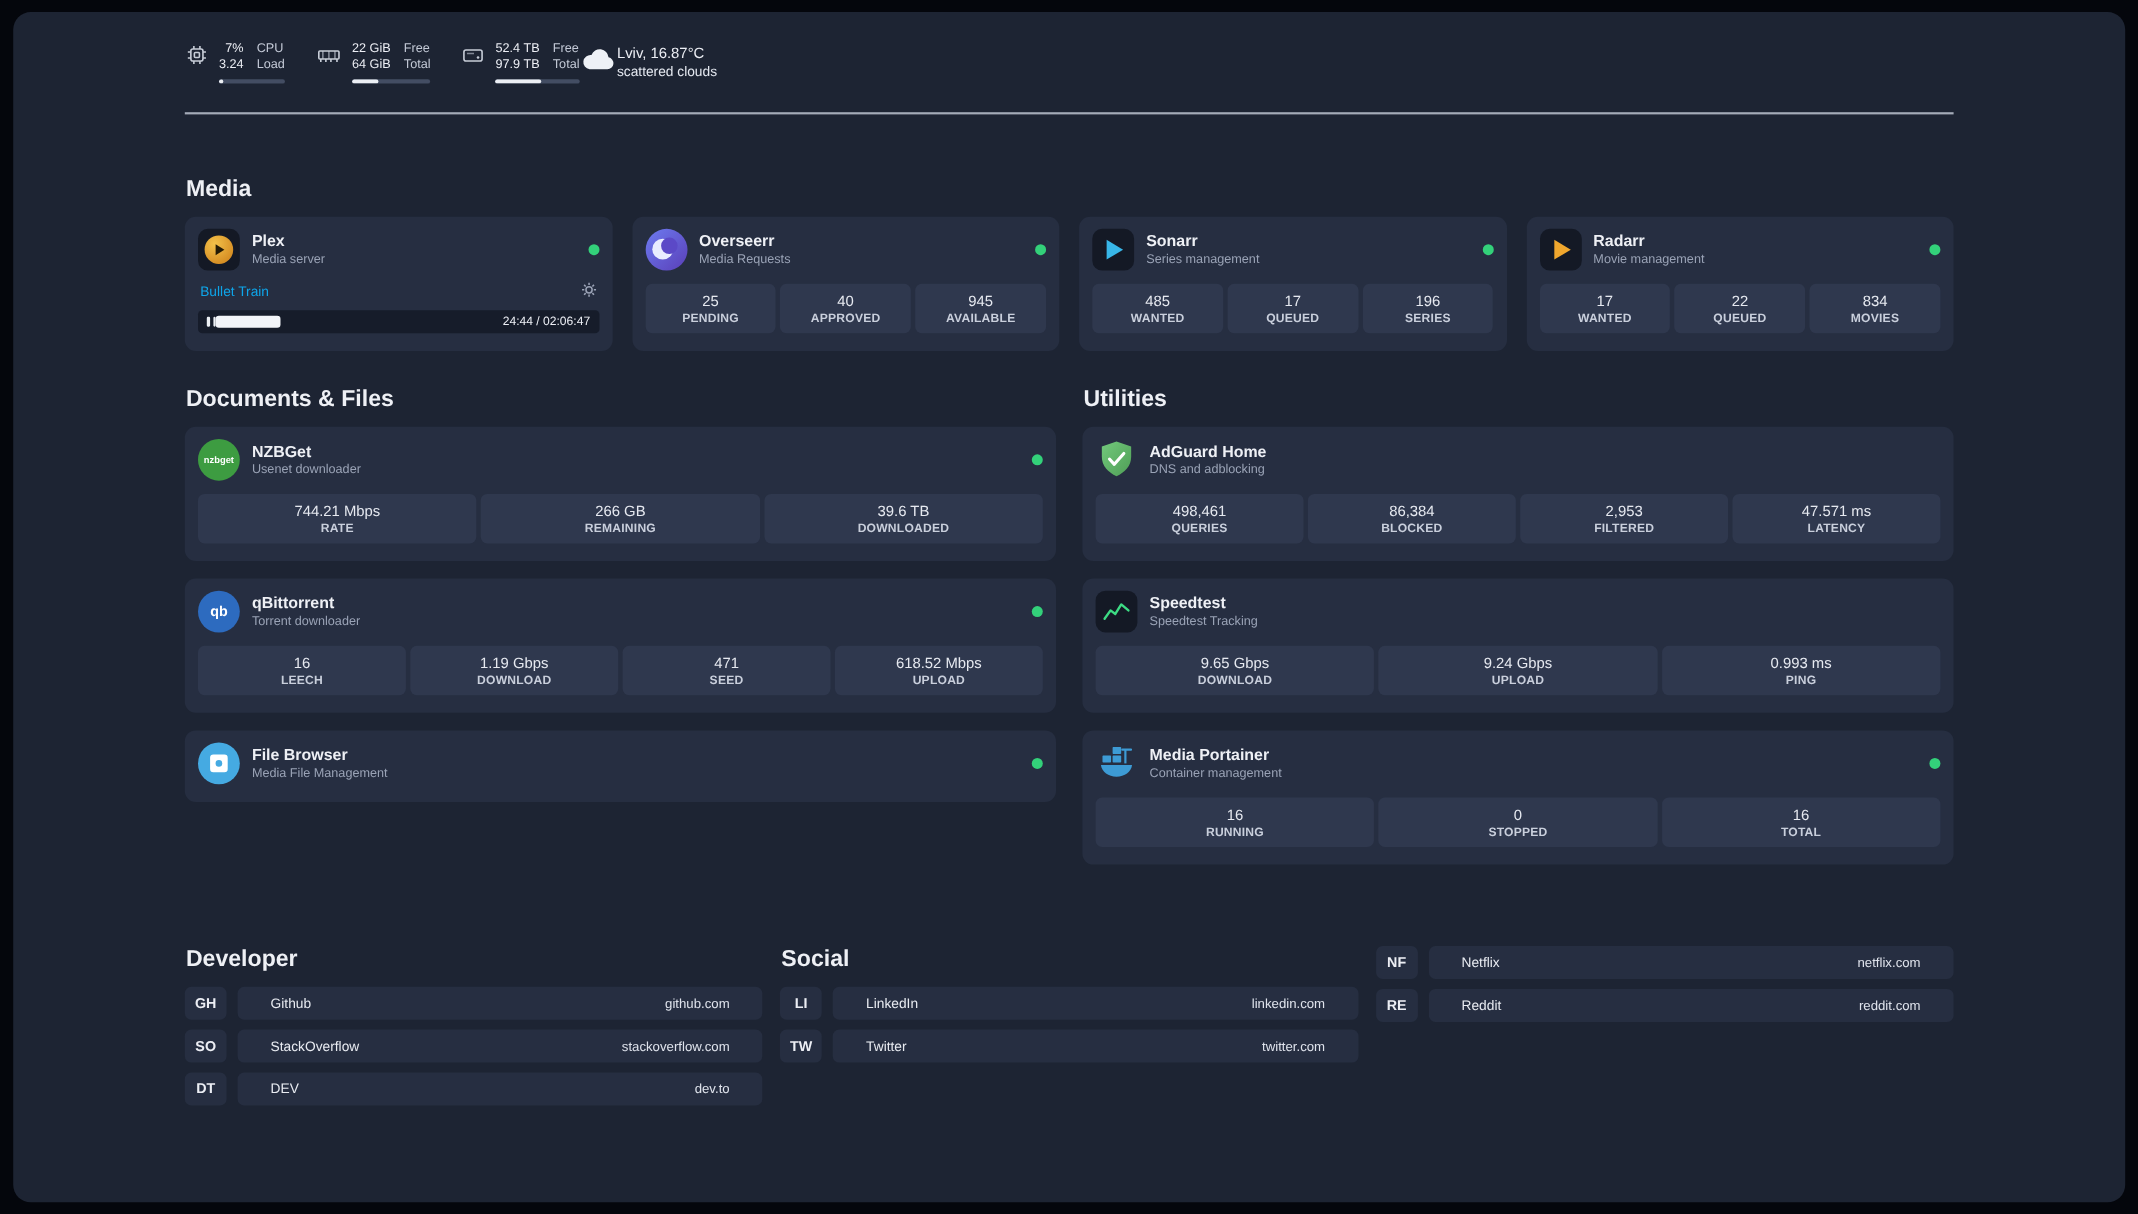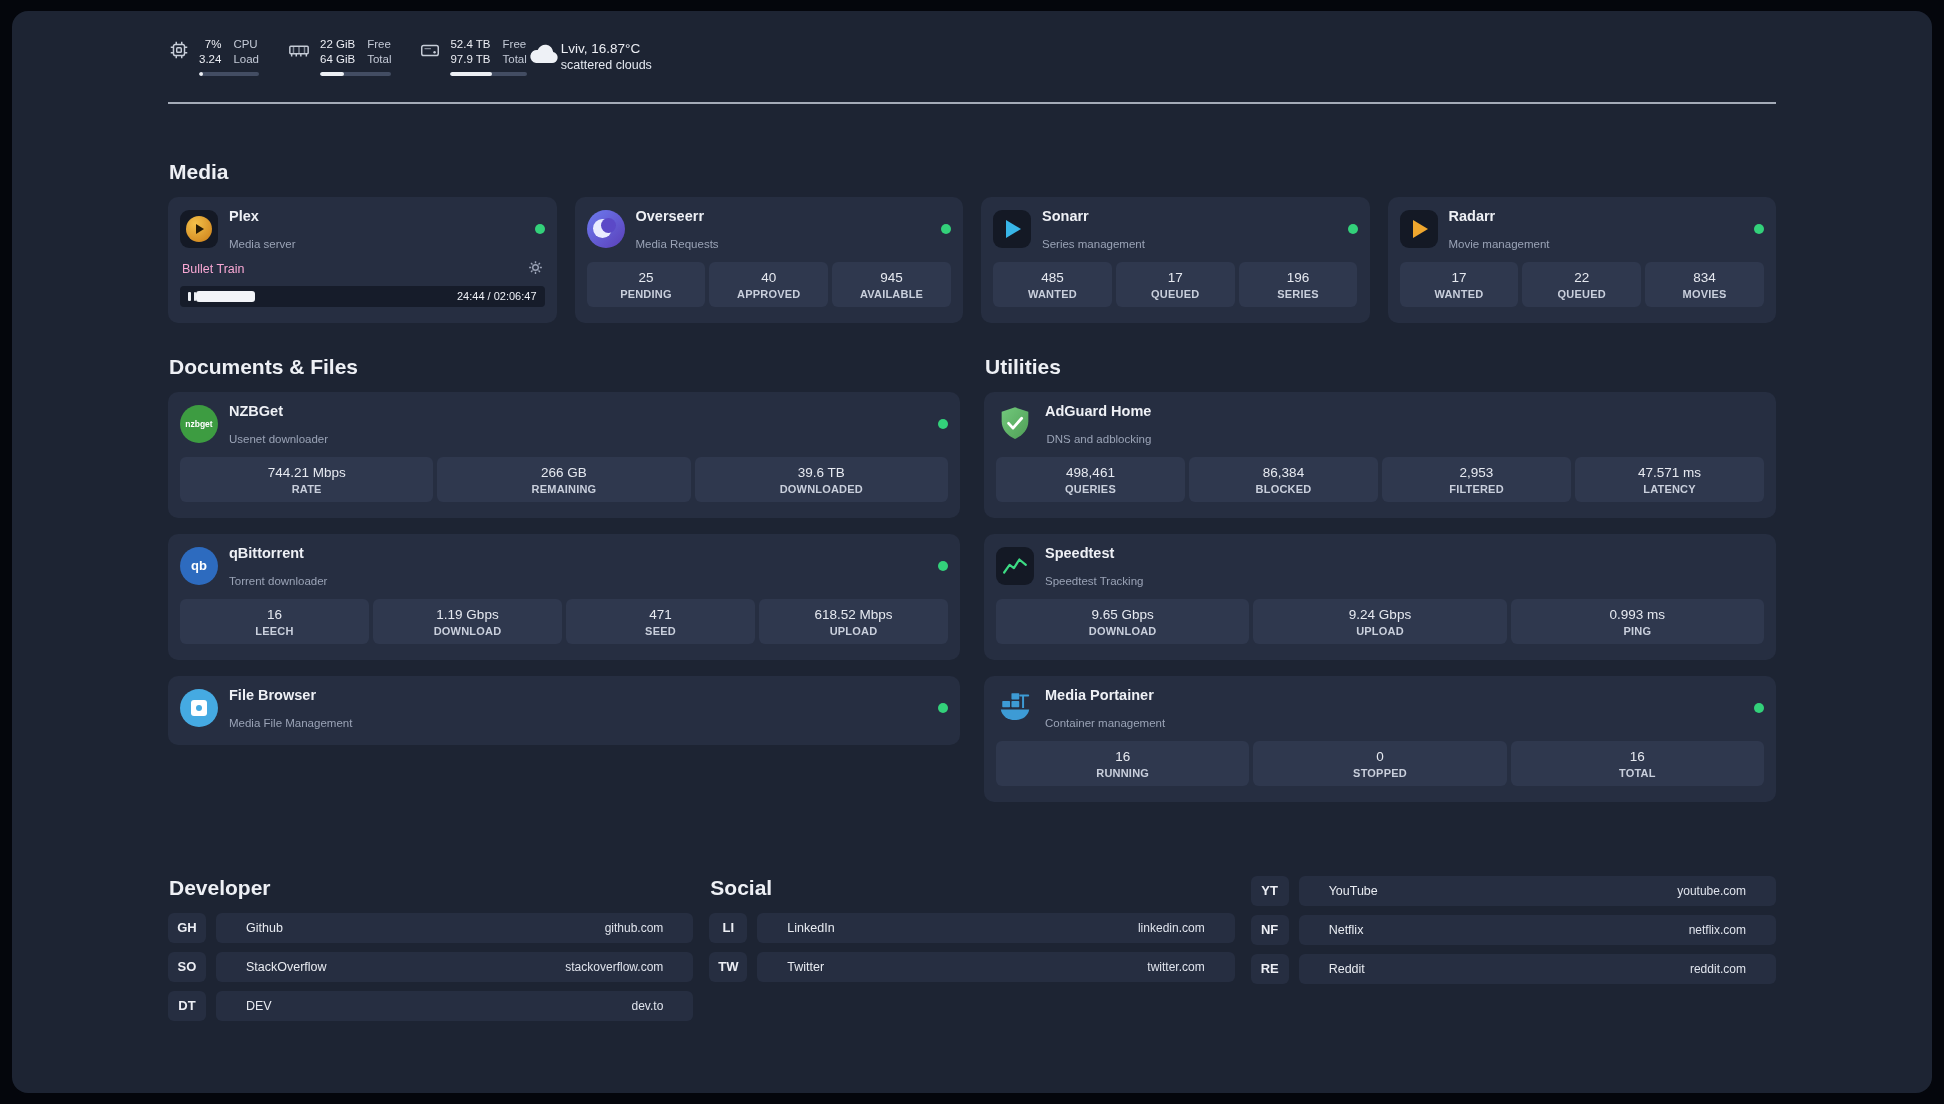--- a/index.html
+++ b/index.html
@@ -42,31 +42,31 @@
 
   
   .section-title{font-size:21px;font-weight:600;color:#eef0f5;margin:0 0 13px 1px;}
   .media-section{margin-top:56px;}
   .grid-4{display:grid;grid-template-columns:repeat(4,1fr);gap:18px;}
   .cols{display:grid;grid-template-columns:1fr 1fr;gap:24px;margin-top:32px;align-items:start;}
   .card{background:#262e41;border-radius:10px;padding:11px 12px 16px;}
   .col-stack .card{margin-bottom:16px;}
   .card-head{display:flex;align-items:center;gap:11px;}
   .app-name{font-size:14.5px;font-weight:600;color:#eef0f5;}
-  .app-sub{font-size:11.5px;color:#9aa3b6;margin-top:14px;text-align:right;}
+  .app-sub{font-size:11.5px;color:#9aa3b6;margin-top:2px;}
   .dot{width:10px;height:10px;border-radius:50%;background:#33d17a;margin-left:auto;flex:none;}
 
   .stats{display:flex;gap:4px;margin-top:12px;}
   .stat{flex:1;background:#2f384e;border-radius:6px;text-align:center;padding:8px 4px 7px;}
   .stat-value{font-size:13.5px;color:#e6e9f0;}
   .stat-label{font-size:11px;font-weight:700;color:#c9cfdc;margin-top:3px;letter-spacing:.2px;}
 
   
   .player-row{display:flex;align-items:center;justify-content:space-between;
-    margin-top:10px;font-size:12.5px;color:#f9a8d4;padding:0 2px;}
+    margin-top:10px;font-size:12.5px;color:#0ea5e9;padding:0 2px;}
   .progress-row{margin-top:8px;height:21px;background:#161c2a;border-radius:4px;
     display:flex;align-items:center;padding:0 8px;gap:0;}
   .pause-icon{display:flex;gap:3px;flex:none;}
   .pause-icon span{width:2.5px;height:9px;background:#eceff4;border-radius:1px;}
   .play-fill{height:11px;background:#f2f4f8;border-radius:3px;flex:none;}
   .play-time{margin-left:auto;font-size:11px;color:#eef0f6;white-space:nowrap;}
 
   
   .icon-tile{width:38px;height:38px;border-radius:9px;display:flex;align-items:center;
     justify-content:center;flex:none;}
@@ -585,27 +585,20 @@
                 <span class="bm-name">Twitter</span>
                 <span class="bm-url">twitter.com</span>
               </div>
             </div>
           </div>
       </section>
 
       <section>
         <div>
 
-            <div class="bm-row">
-              <div class="bm-abbr">YT</div>
-              <div class="bm-bar">
-                <span class="bm-name">YouTube</span>
-                <span class="bm-url">youtube.com</span>
-              </div>
-            </div>
 
             <div class="bm-row">
               <div class="bm-abbr">NF</div>
               <div class="bm-bar">
                 <span class="bm-name">Netflix</span>
                 <span class="bm-url">netflix.com</span>
               </div>
             </div>
 
             <div class="bm-row">

